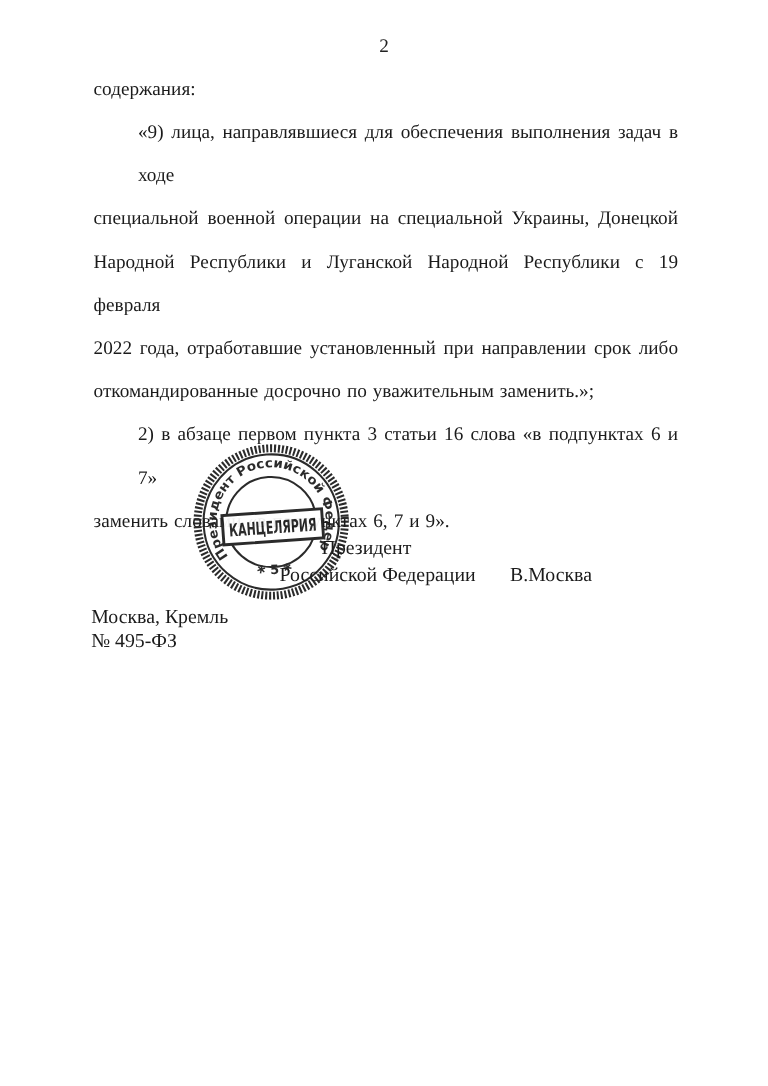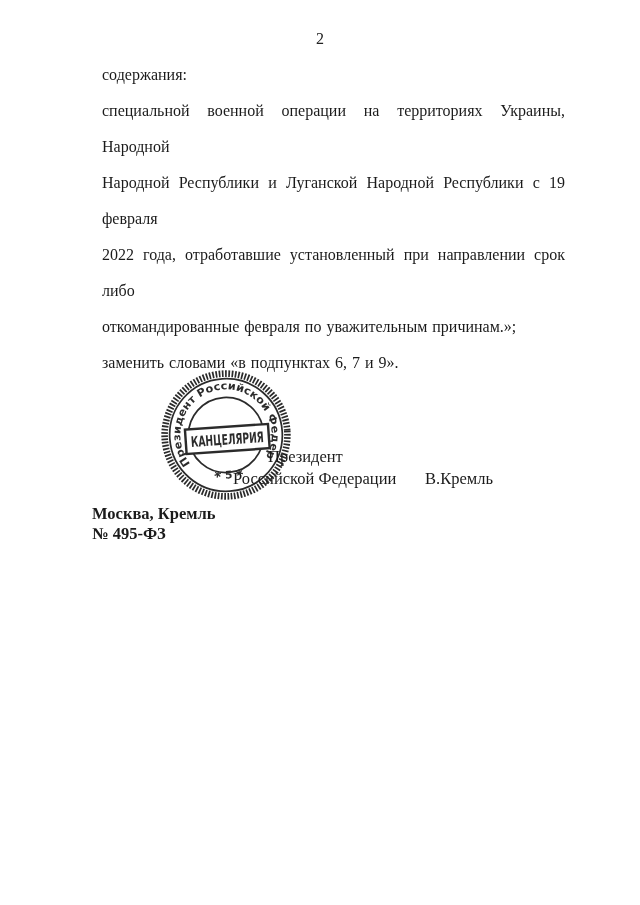--- a/index.html
+++ b/index.html
@@ -13,63 +13,65 @@
   }
   .pageno{
     position:absolute;top:30px;left:0;width:640px;
     text-align:center;font-size:16px;color:#222;
   }
   .bodytext{
     position:absolute;top:57px;left:78px;width:487px;
     font-size:16px;line-height:36px;color:#1b1b1b;
     word-spacing:1px;
   }
-  .line{white-space:normal;margin-left:24px;}
+  .line{white-space:normal;}
   .j{text-align:justify;text-align-last:justify;-moz-text-align-last:justify;}
   .indent{padding-left:37px;}
   .sig-line1{
     position:absolute;top:447px;left:268px;
     font-size:16.5px;color:#1b1b1b;z-index:1;
   }
   .sig-line2{
     position:absolute;top:469px;left:233px;
     font-size:16.5px;color:#1b1b1b;z-index:1;
   }
   .sig-name{
     position:absolute;top:469px;left:425px;
     font-size:16.5px;color:#1b1b1b;z-index:1;
   }
   .footer{
-    position:absolute;top:504px;left:92px;
-    font-size:16.5px;line-height:19.7px;color:#1b1b1b;font-weight:bold;
+    position:absolute;top:504px;left:76px;
+    font-size:16.5px;line-height:19.7px;color:#1b1b1b;
   }
   .stamp{
     position:absolute;top:367px;left:158px;
     width:136px;height:136px;z-index:3;opacity:.93;
   }
 </style>
 </head>
 <body>
 
 <div class="page">
 
   <div class="pageno">2</div>
 
   <div class="bodytext">
     <div class="line">содержания:</div>
-    <div class="line j">специальной военной операции на территориях Украины, Народной</div>
+    <div class="line j indent">«9) лица, направлявшиеся для обеспечения выполнения задач в ходе</div>
+    <div class="line j">специальной военной операции на специальной Украины, Донецкой</div>
     <div class="line j">Народной Республики и Луганской Народной Республики с 19 февраля</div>
     <div class="line j">2022 года, отработавшие установленный при направлении срок либо</div>
-    <div class="line">откомандированные февраля по уважительным причинам.»;</div>
+    <div class="line">откомандированные досрочно по уважительным заменить.»;</div>
+    <div class="line j indent">2) в абзаце первом пункта 3 статьи 16 слова «в подпунктах 6 и 7»</div>
     <div class="line">заменить словами «в подпунктах 6, 7 и 9».</div>
   </div>
 
   <div class="sig-line1">Президент</div>
   <div class="sig-line2">Российской Федерации</div>
-  <div class="sig-name">В.Кремль</div>
+  <div class="sig-name">В.Москва</div>
 
   <svg class="stamp" viewBox="0 0 134 134" xmlns="http://www.w3.org/2000/svg">
     <g transform="rotate(-4 67 67)" fill="none" stroke="#1c1c1c">
 
       <circle cx="67" cy="67" r="60.5" stroke-width="6.5" stroke-dasharray="1.7 1.5"></circle>
 
       <circle cx="67" cy="67" r="55.5" stroke-width="1.7"></circle>
       <circle cx="67" cy="67" r="37" stroke-width="1.7"></circle>
 
       <path id="ringTop" d="M 30.1,92.8 A 45,45 0 1 1 103.9,92.8" stroke="none"></path>

